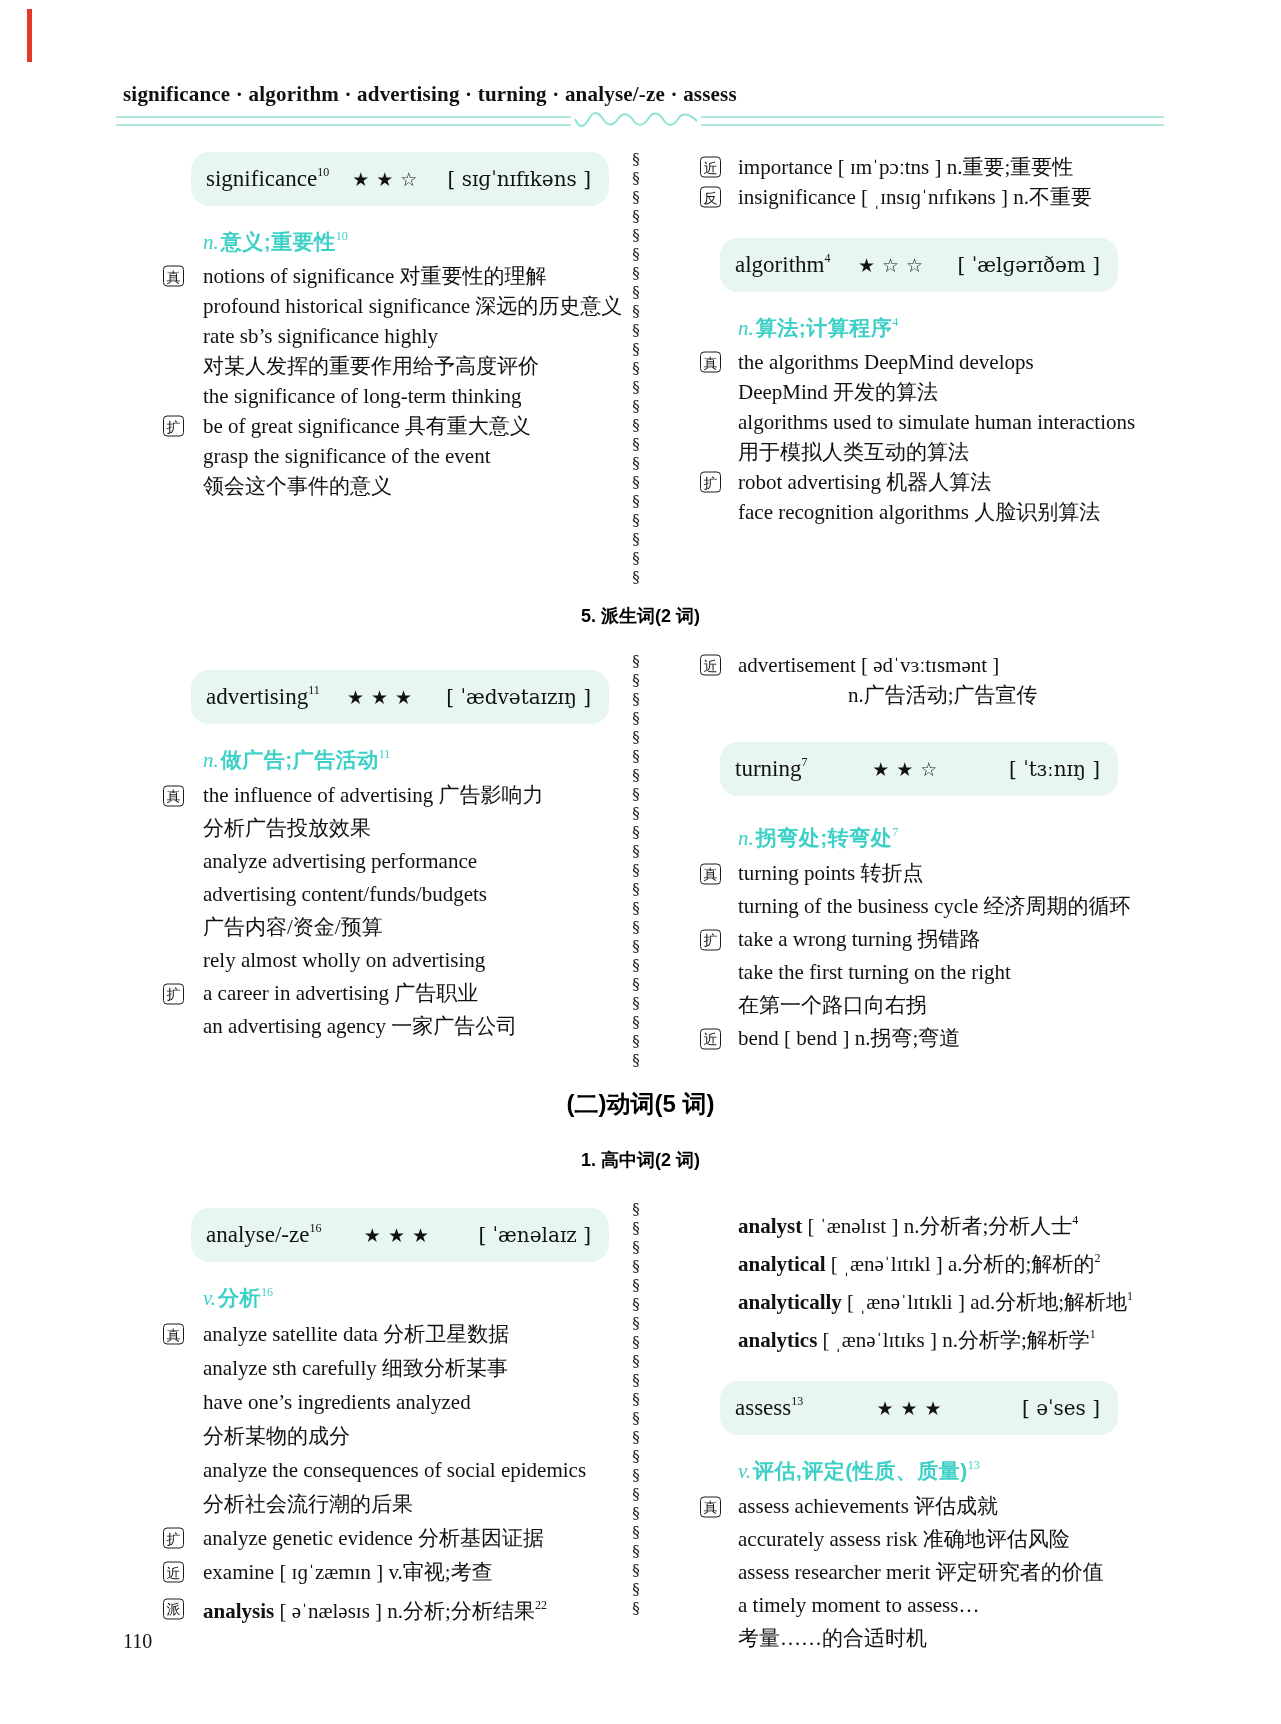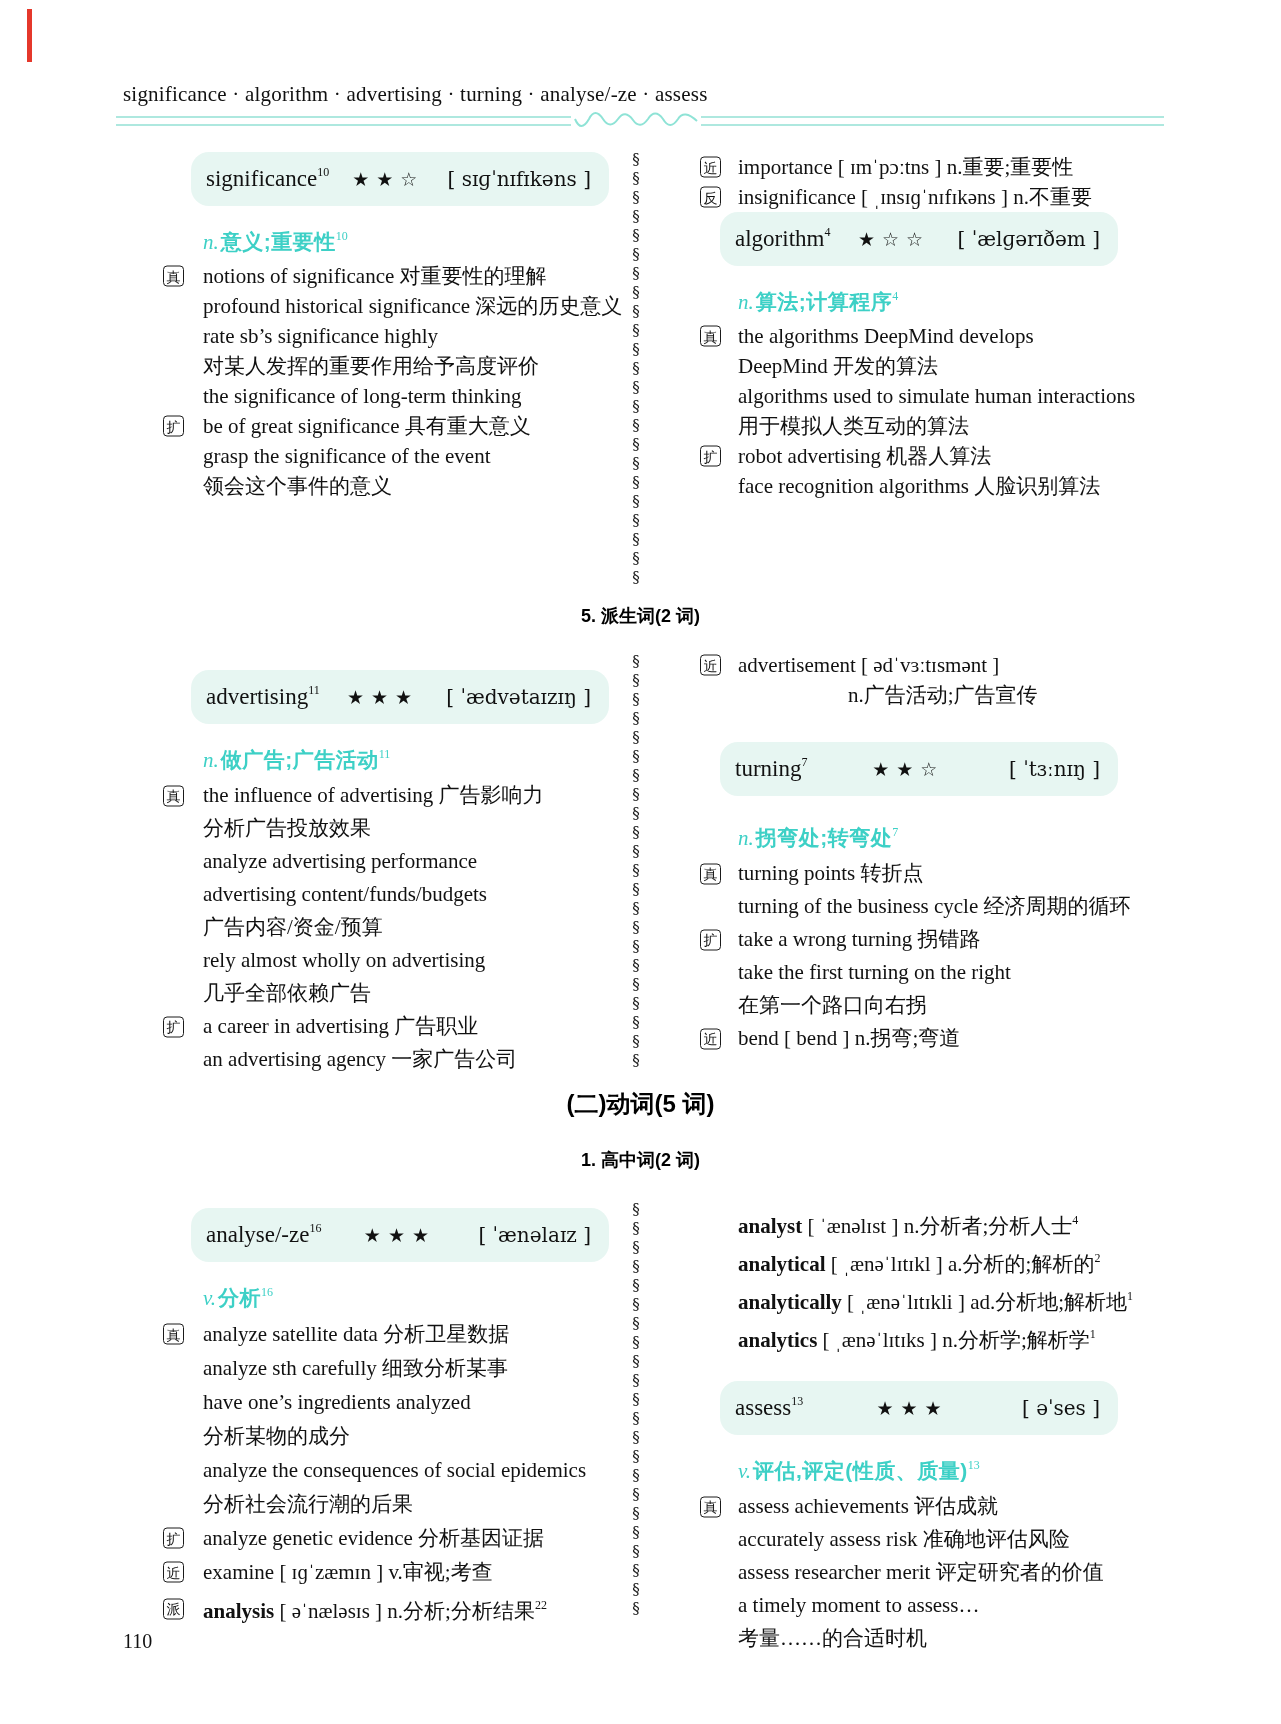--- a/index.html
+++ b/index.html
@@ -5,21 +5,21 @@
   html,body{margin:0;padding:0;background:#9a9a9a;}
   .page{
     position:relative;width:1281px;height:1724px;background:#ffffff;
     margin:0 auto;overflow:hidden;
     font-family:"Liberation Serif", serif;color:#111;
   }
   .abs{position:absolute;}
   
   .red-mark{left:27px;top:9px;width:5px;height:53px;background:#e5382b;}
   
-  .head-title{left:123px;top:82px;font-size:21px;font-weight:normal;letter-spacing:.2px;white-space:nowrap;text-align:center;}
+  .head-title{left:123px;top:82px;font-size:21px;font-weight:bold;letter-spacing:.2px;white-space:nowrap;text-align:center;}
   .head-rule{left:116px;top:116px;width:1048px;height:6px;border-top:2px solid #aee8df;border-bottom:2px solid #aee8df;}
   .head-squiggle{position:absolute;left:455px;top:-9px;width:130px;height:24px;background:#fff;}
   
   .squig{left:627px;width:18px;color:#222;font-size:15px;line-height:19px;text-align:center;white-space:pre;font-family:"DejaVu Serif", serif;}
   
   .hwbox{
     background:#e7f6f2;border-radius:18px;height:54px;
     display:flex;align-items:center;justify-content:space-between;
     padding:0 18px 0 15px;box-sizing:border-box;
   }
@@ -158,21 +158,21 @@
       <div class="ln"><span class="lt">grasp the significance of the event</span></div>
       <div class="ln"><span class="lt">领会这个事件的意义</span></div>
     </div>
   </section>
 
   <section class="col rcol" style="left:700px;top:152px;width:478px;">
     <div class="lines lh30">
       <div class="ln"><span class="tag">近</span><span class="lt">importance [ ɪmˈpɔːtns ] n.重要;重要性</span></div>
       <div class="ln"><span class="tag">反</span><span class="lt">insignificance [ ˌɪnsɪɡˈnɪfɪkəns ] n.不重要</span></div>
     </div>
-    <div class="boxwrapR hwbox" style="">
+    <div class="boxwrapR hwbox" style="margin-top:26px;">
       <span class="hw"><span>algorithm</span><sup>4</sup></span>
       <span class="stars">★☆☆</span>
       <span class="phon">[ ˈælɡərɪðəm ]</span>
     </div>
     <div class="def" style="margin-left:38px;"><i>n.</i><b>算法;计算程序</b><sup>4</sup></div>
     <div class="lines lh30">
       <div class="ln"><span class="tag">真</span><span class="lt">the algorithms DeepMind develops</span></div>
       <div class="ln"><span class="lt">DeepMind 开发的算法</span></div>
       <div class="ln"><span class="lt">algorithms used to simulate human interactions</span></div>
       <div class="ln"><span class="lt">用于模拟人类互动的算法</span></div>
@@ -190,21 +190,20 @@
       <span class="phon">[ ˈædvətaɪzɪŋ ]</span>
     </div>
     <div class="def"><i>n.</i><b>做广告;广告活动</b><sup>11</sup></div>
     <div class="lines lh33">
       <div class="ln"><span class="tag">真</span><span class="lt">the influence of advertising 广告影响力</span></div>
       <div class="ln"><span class="lt">分析广告投放效果</span></div>
       <div class="ln"><span class="lt">analyze advertising performance</span></div>
       <div class="ln"><span class="lt">advertising content/funds/budgets</span></div>
       <div class="ln"><span class="lt">广告内容/资金/预算</span></div>
       <div class="ln"><span class="lt">rely almost wholly on advertising</span></div>
-      <div class="ln"><span class="lt">几乎全部依赖广告</span></div>
       <div class="ln"><span class="tag">扩</span><span class="lt">a career in advertising 广告职业</span></div>
       <div class="ln"><span class="lt">an advertising agency 一家广告公司</span></div>
     </div>
   </section>
 
   <section class="col rcol" style="left:700px;top:650px;width:478px;">
     <div class="lines lh30">
       <div class="ln"><span class="tag">近</span><span class="lt">advertisement [ ədˈvɜːtɪsmənt ]</span></div>
       <div class="ln indent2"><span class="lt">n.广告活动;广告宣传</span></div>
     </div>

